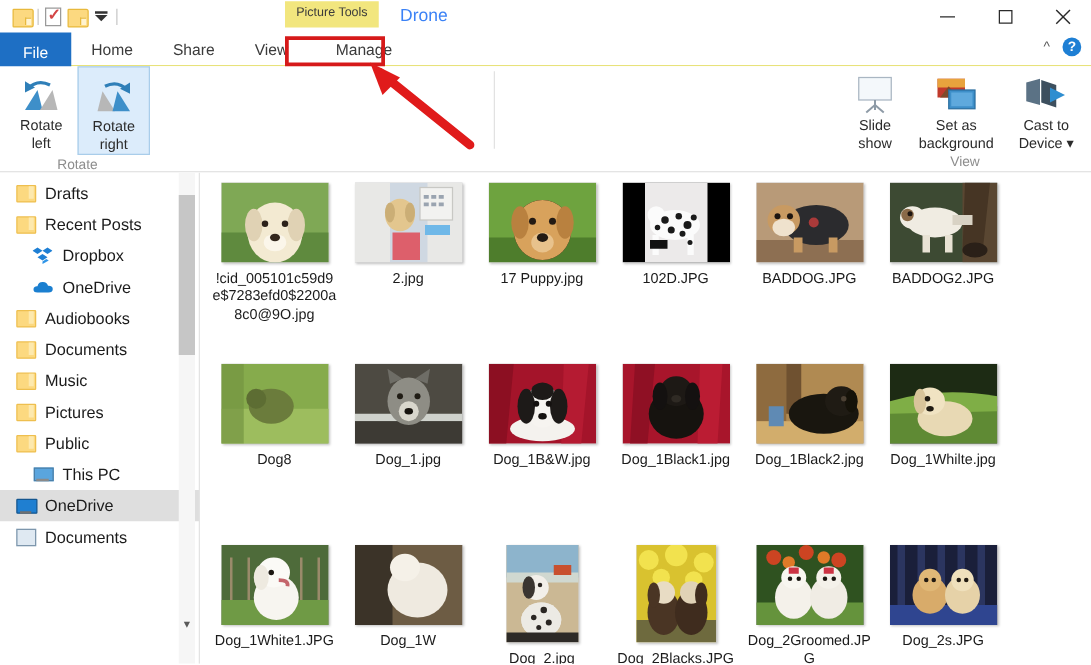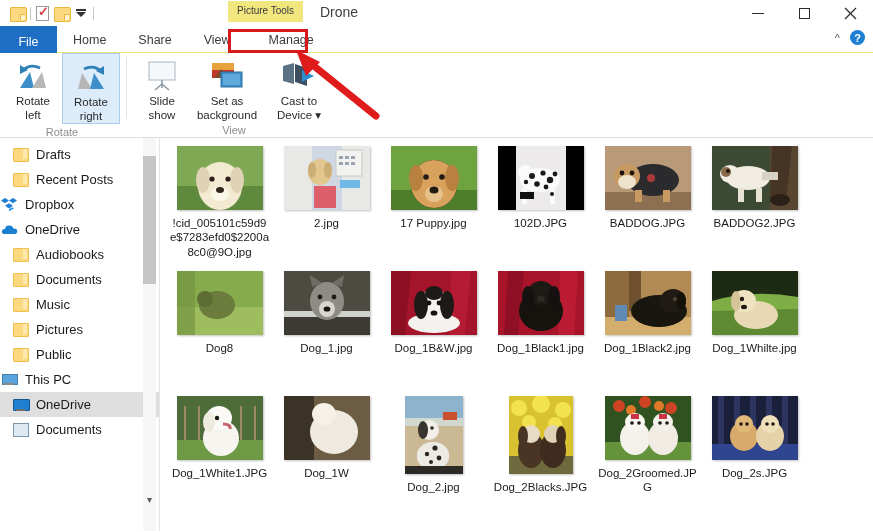--- a/index.html
+++ b/index.html
@@ -42,21 +42,21 @@
   .qat-caret-wrap{display:flex;flex-direction:column;align-items:center;gap:1px;}
   .qat-caret-bar{width:10px;height:2px;background:#333;}
 
   .ctx-tab{
     position:absolute; left:228px; top:1px;
     background:#f2e67e; color:#3b3b3b;
     font-size:10px; padding:5px 9px 6px; line-height:1;
   }
   .win-title{
     position:absolute; left:320px; top:4px;
-    font-size:14px; color:#404040;
+    font-size:14px; color:#3b82f6;
   }
   .win-ctrl{
     position:absolute; top:0; right:0; display:flex; height:26px;
   }
   .wc{ width:46px; height:26px; display:flex; align-items:center; justify-content:center;
        font-size:13px; color:#2b2b2b; }
   .wc.close{ font-size:16px; }
   .wc-min{ width:12px; height:1px; background:#2b2b2b; }
   .wc-max{ width:11px; height:11px; border:1px solid #2b2b2b; }
 
@@ -77,21 +77,21 @@
   }
   .chev-up{ font-size:11px; color:#5a5a5a; }
   .help-ico{
     width:15px;height:15px;border-radius:50%;background:#1e7fd4;color:#fff;
     font-size:11px; display:flex;align-items:center;justify-content:center;font-weight:bold;
   }
 
   
   .ribbon{
     position:relative; height:85px; background:#fff;
-    border-bottom:1px solid #dcdcdc; display:flex; padding-left:4px;
+    border-bottom:1px solid #dcdcdc; display:flex; padding-left:4px;justify-content:space-between;
   }
   .rgroup{ display:flex; flex-direction:column; height:85px; position:relative; }
   .rgroup-items{ display:flex; flex:1; }
   .rgroup-label{
     text-align:center; font-size:11px; color:#8d8d8d; height:16px; line-height:16px;
   }
   .rgroup-div{ width:1px; background:#e2e2e2; margin:4px 6px 18px; }
   .rbtn{
     width:58px; display:flex; flex-direction:column; align-items:center;
     padding-top:5px; font-size:11.5px; color:#2b2b2b; line-height:1.18; text-align:center;
@@ -100,21 +100,21 @@
   .rbtn.sel{ background:#dcecfb; border:1px solid #a9cdea; }
   .rbtn-ico{ height:34px; display:flex; align-items:flex-end; justify-content:center; margin-bottom:3px;}
 
   
   .body{ position:relative; height:393px; display:flex;align-items:flex-end; }
   .nav{
     position:relative; width:160px; height:393px; background:#fff;
     padding-top:4px; overflow:hidden;
   }
   .nav-item{
-    display:flex; align-items:center; height:25px; padding-left:1px; gap:7px;
+    display:flex; align-items:center; height:25px; padding-left:26px; gap:7px;
     font-size:13px; color:#1b1b1b; white-space:nowrap;
   }
   .nav-item.indent{ padding-left:12px; }
   .nav-item.sel{ background:#dedede; }
   .nav-ico{ width:17px; height:15px; position:relative; flex:0 0 17px; }
   .nav-folder::before{
     content:""; position:absolute; left:1px; top:1px; width:14px; height:12px;
     background:#fcd980; border:1px solid #eebf4f; border-radius:1px;
   }
   .nav-folder::after{
@@ -157,21 +157,21 @@
     display:flex;align-items:center;justify-content:center; font-size:10px; color:#5a5a5a;
   }
   .nav-vline{ position:absolute; right:0; top:0; width:1px; height:393px; background:#e3e3e3;}
 
   
   .content{ position:relative; flex:1; height:393px; background:#fff; overflow:hidden; }
   .grid{ position:relative; padding:8px 0 0 6px; display:flex; flex-wrap:wrap; }
   .cell{
     width:107px; display:flex; flex-direction:column; align-items:center;
   }
-  .cell.r1{ height:125px; }
+  .cell.r1{ height:145px; }
   .cell.r2{ height:112px; }
   .cell.r3{ height:112px; }
   .thumb{
     width:86px; height:64px; background:#d8d8d8;
     box-shadow:1px 1px 2px rgba(0,0,0,.25);
     display:block; overflow:hidden; position:relative;
   }
   .thumb.tall{ width:64px; height:78px; }
   .thumb.port{ width:58px; height:78px; }
   .fname{

